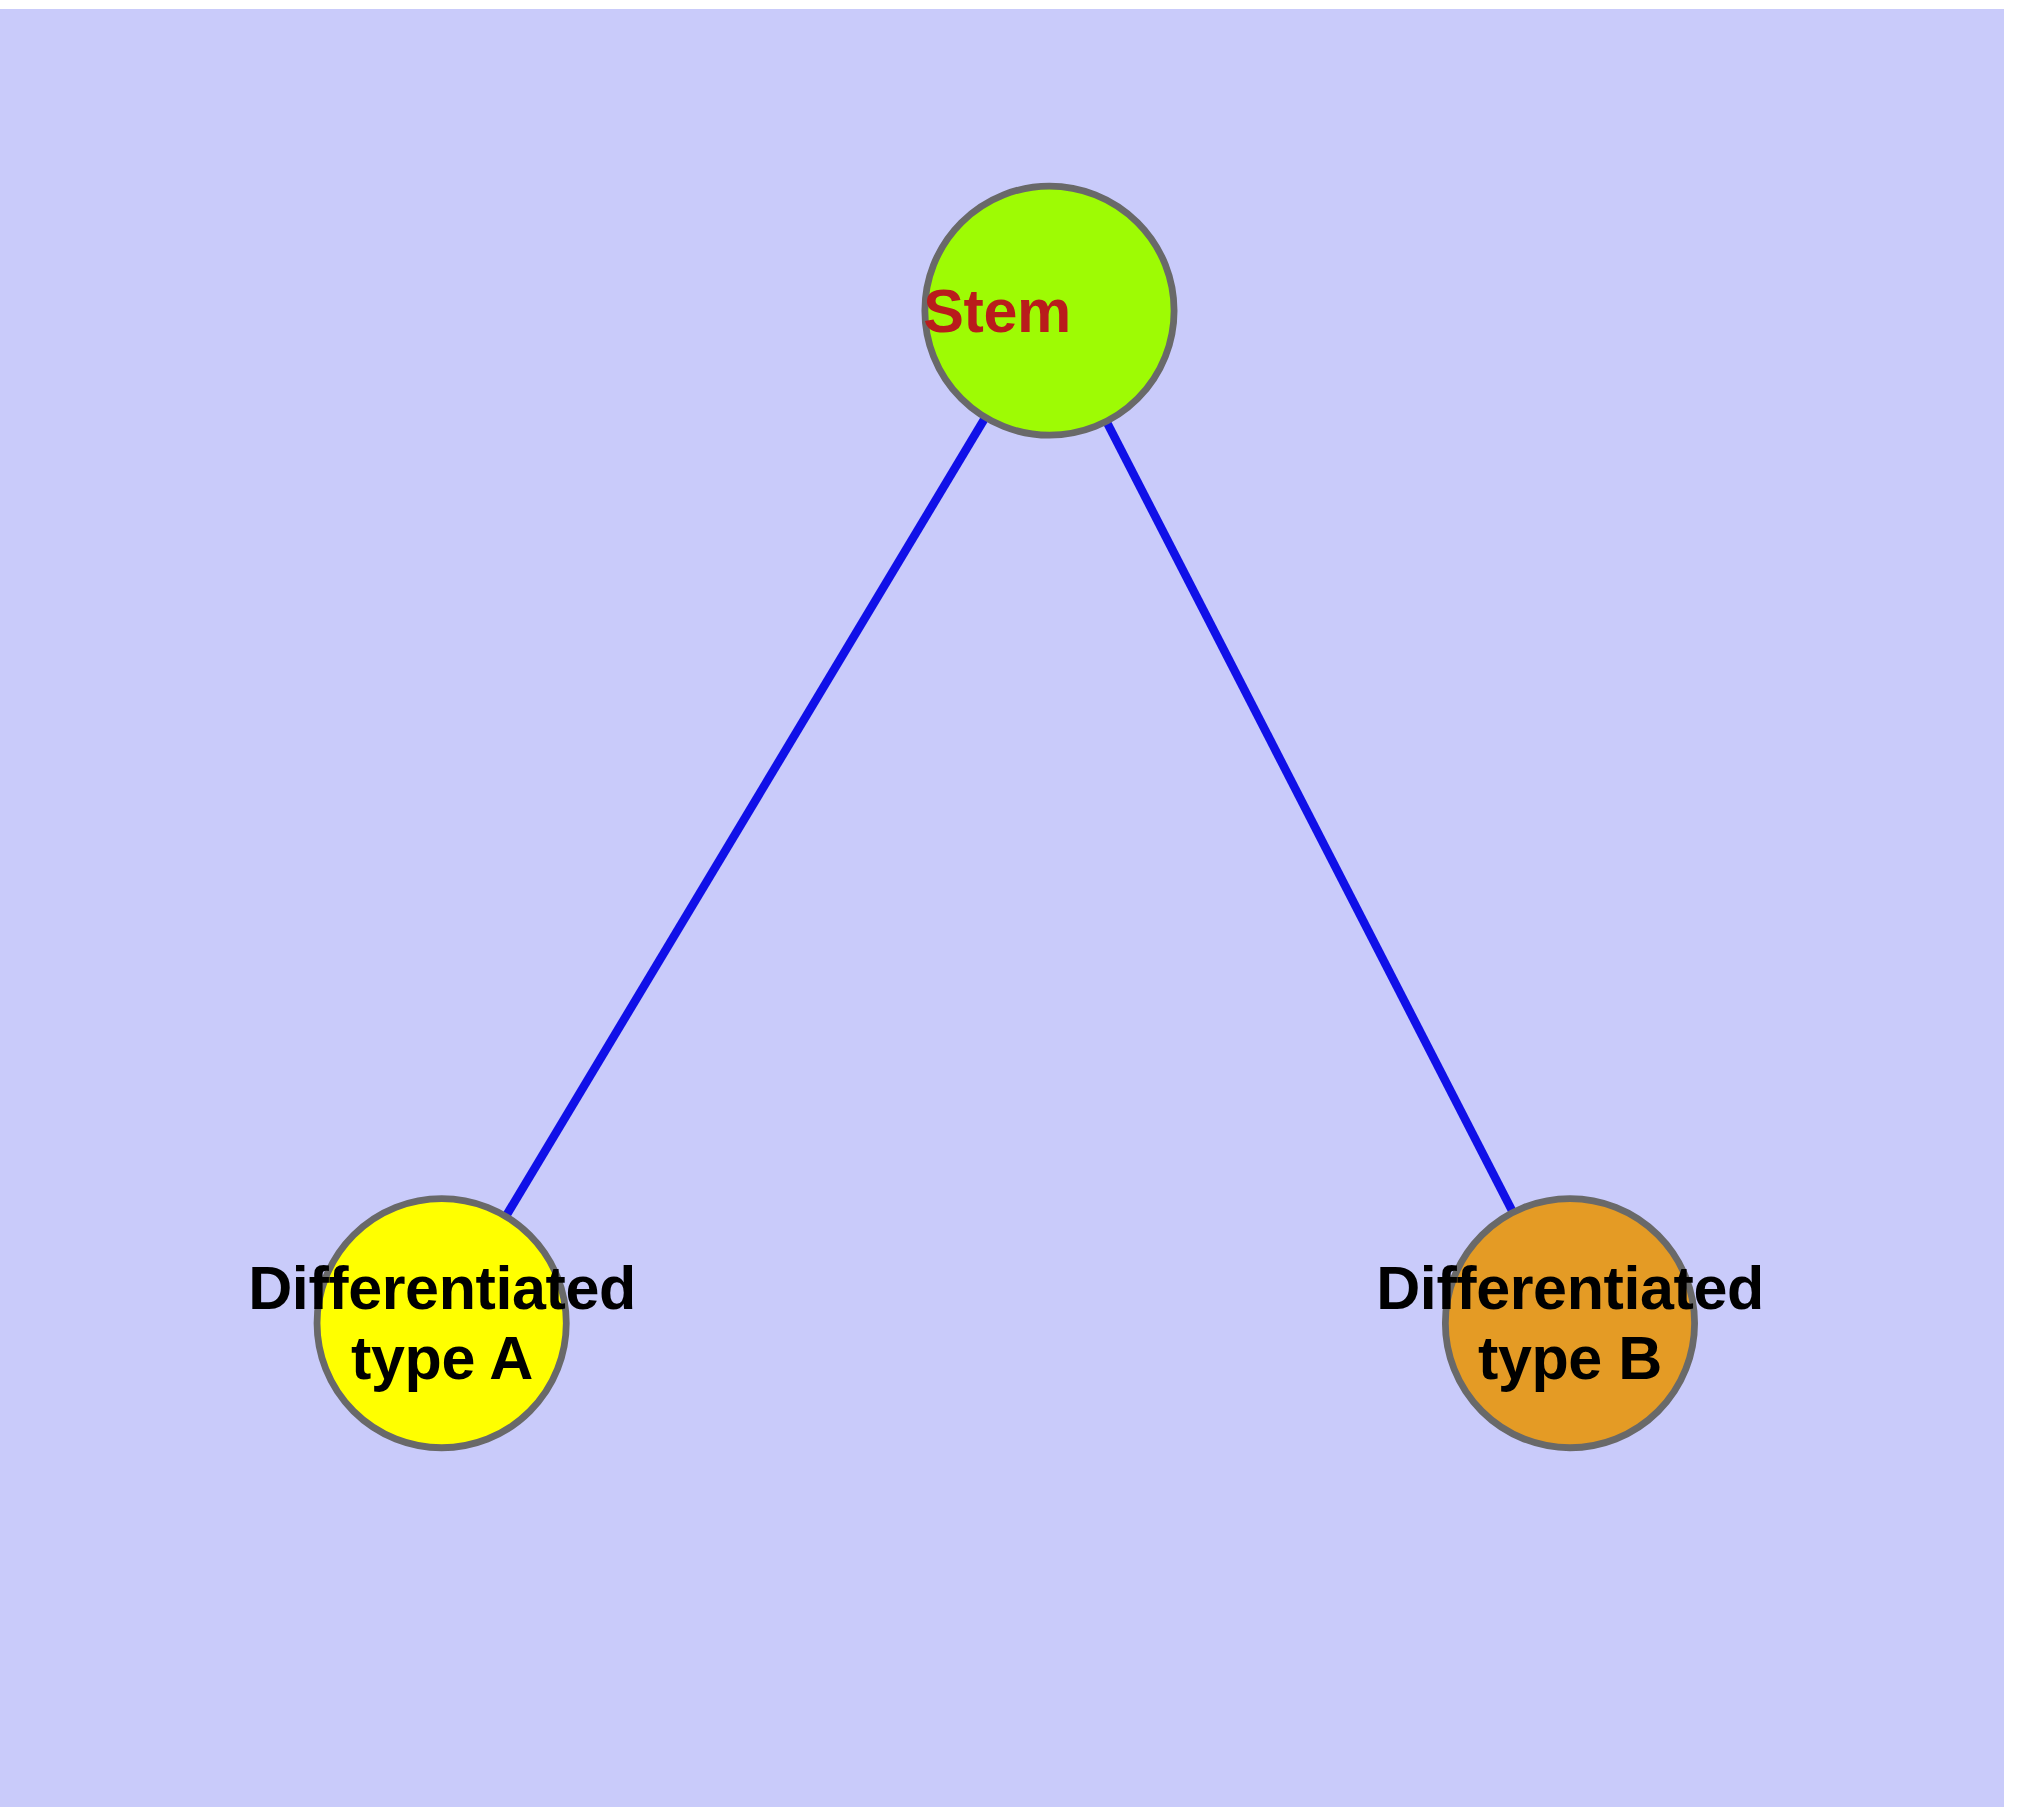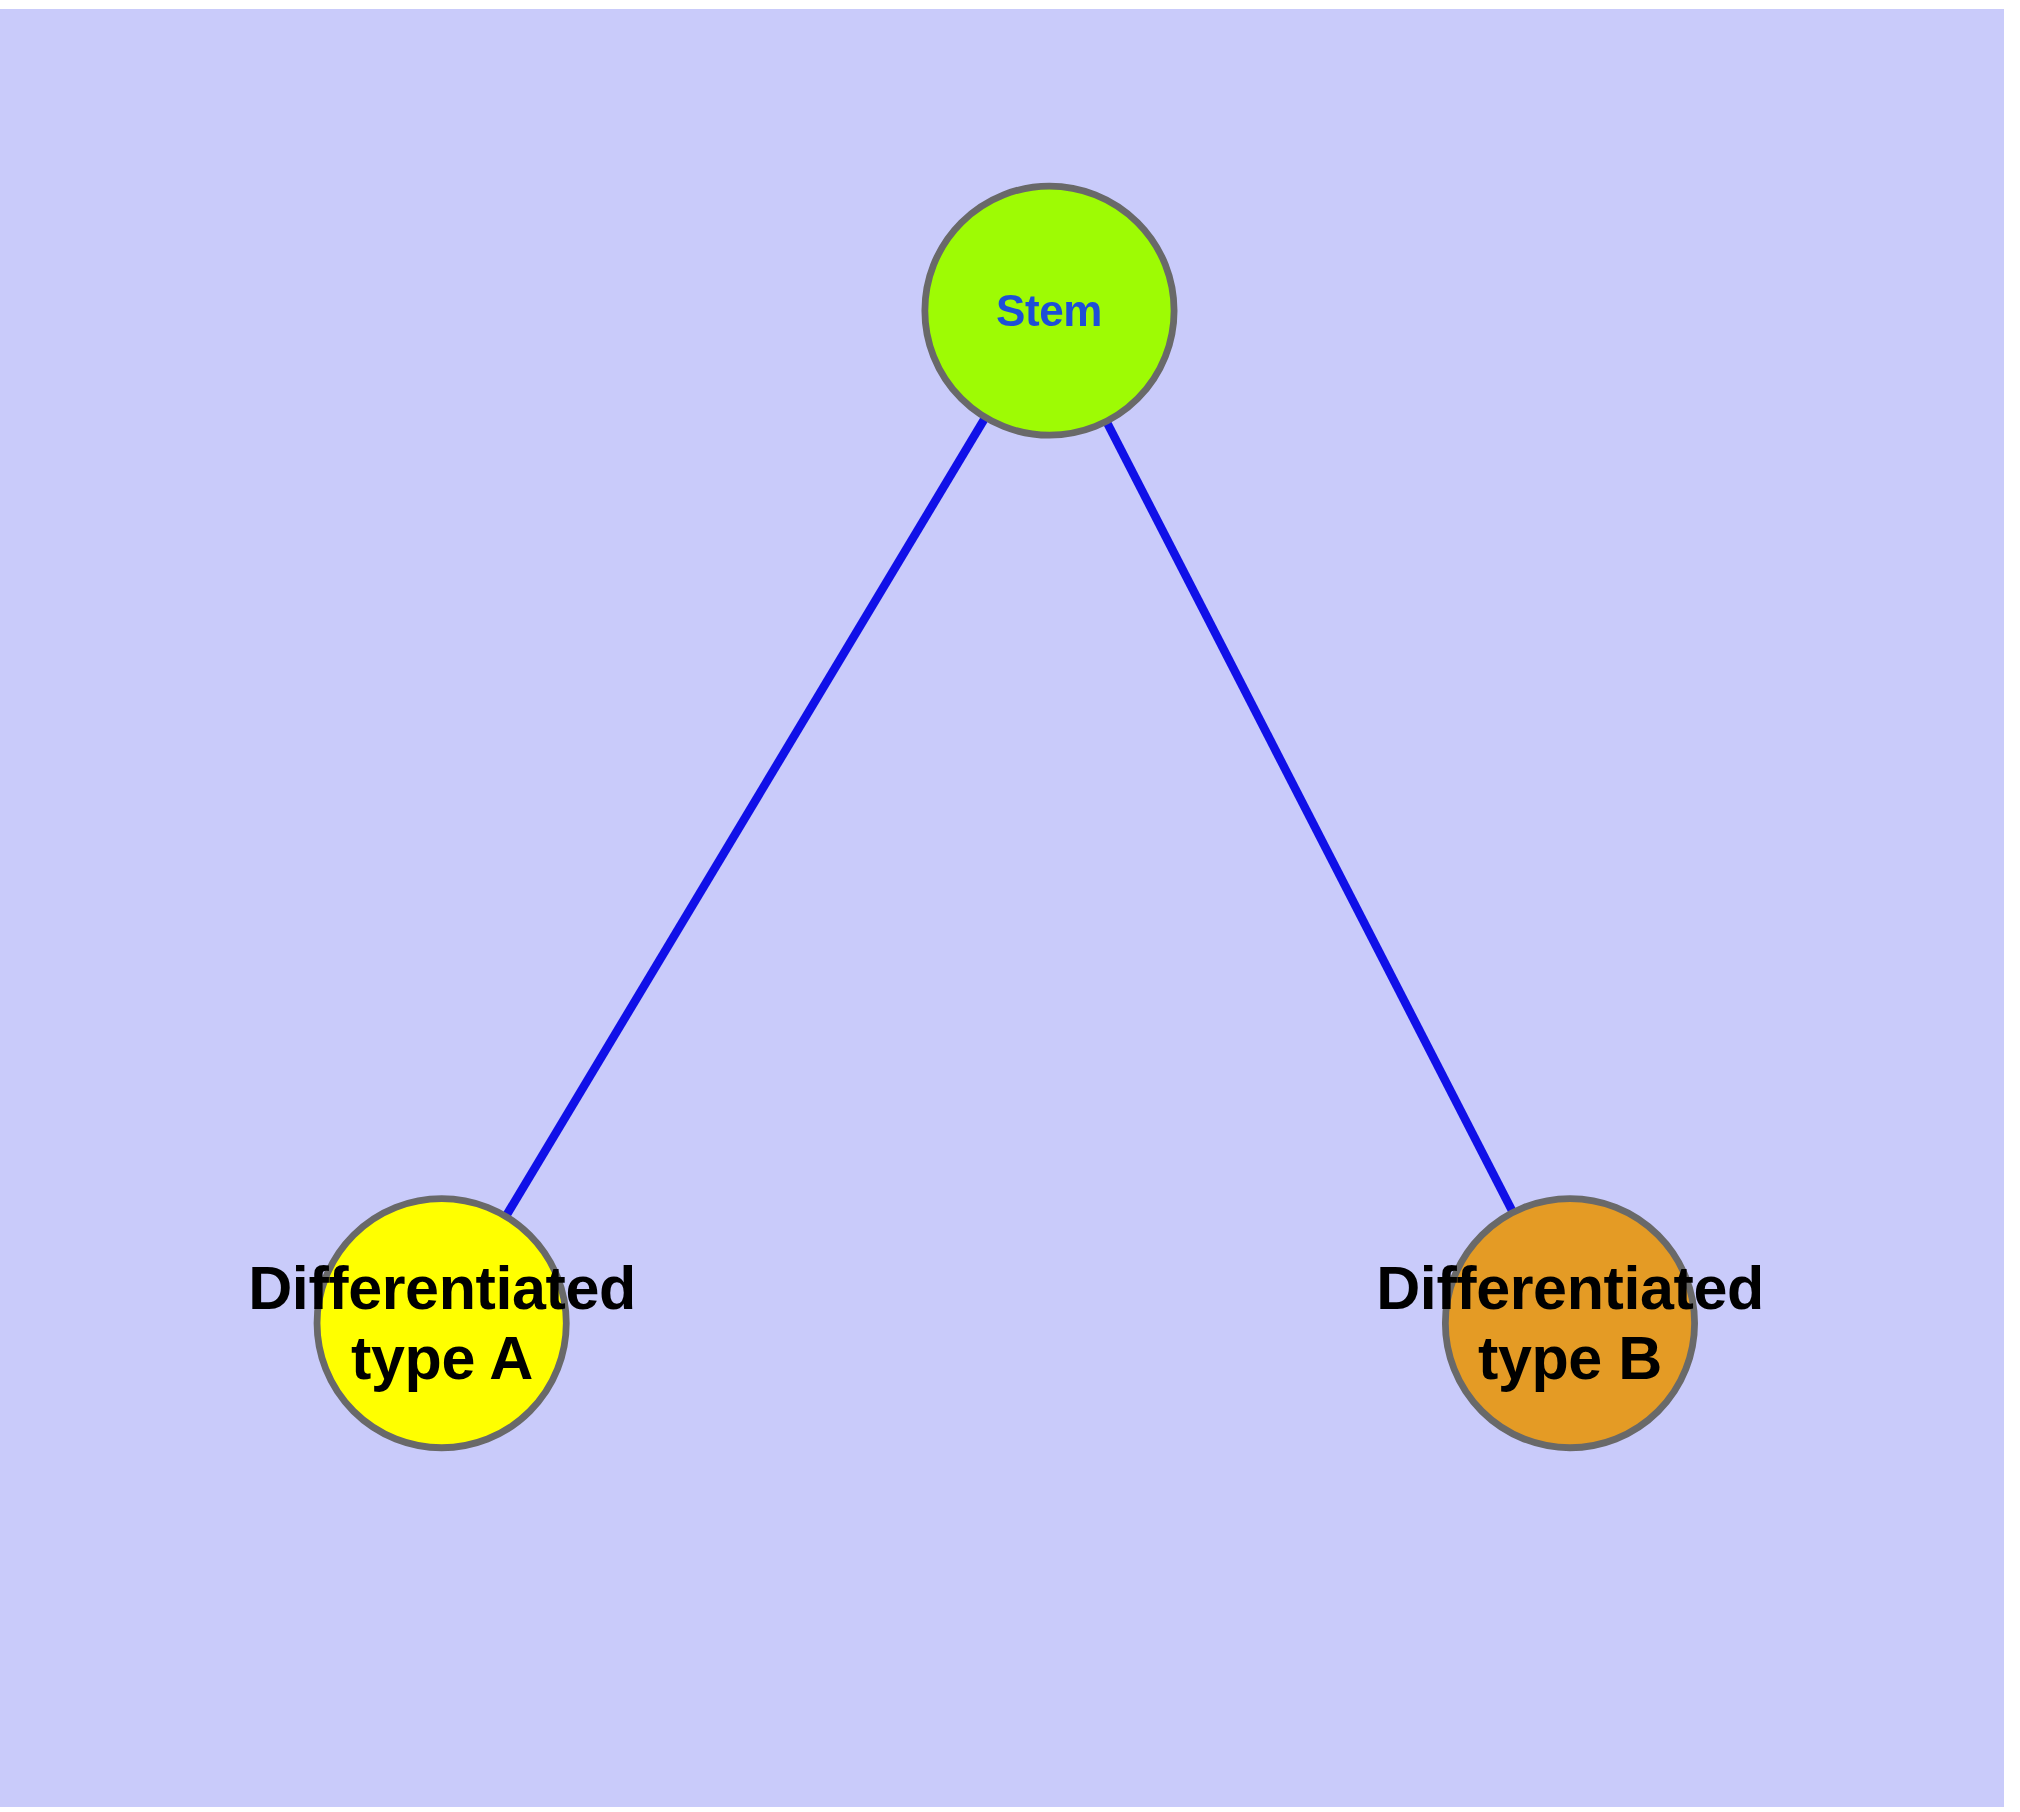--- a/index.html
+++ b/index.html
@@ -57,20 +57,20 @@
           <line x1="1238" y1="356" x2="1852" y2="1551" stroke="#1010e8" stroke-width="10" stroke-linecap="butt"></line>
         </g>
       <g id="nodes-layer">
           <circle cx="1238" cy="356" r="147" fill="#9efb04" stroke="#696969" stroke-width="8"></circle>
           <circle cx="521" cy="1551" r="147" fill="#ffff00" stroke="#696969" stroke-width="8"></circle>
           <circle cx="1852" cy="1551" r="147" fill="#e49b25" stroke="#696969" stroke-width="8"></circle>
         </g>
     </svg>
 
     <div id="labels-layer">
-        <div class="node-label" style="left: 1049px; top: 302px; color: #1d4ed8; font-size: 44px;"><span>Stem</span></div>
+        <div class="node-label" style="left: 997px; top: 302px; color: #b91c1c; font-size: 61px;"><span>Stem</span></div>
         <div class="node-label" style="left: 442px; top: 1315px; color: rgb(0, 0, 0); font-size: 61px;"><span>Differentiated</span><br><span>type A</span></div>
         <div class="node-label" style="left: 1570px; top: 1315px; color: rgb(0, 0, 0); font-size: 61px;"><span>Differentiated</span><br><span>type B</span></div>
       </div>
 
   </div>
 </div>
 
 
 </body></html>

